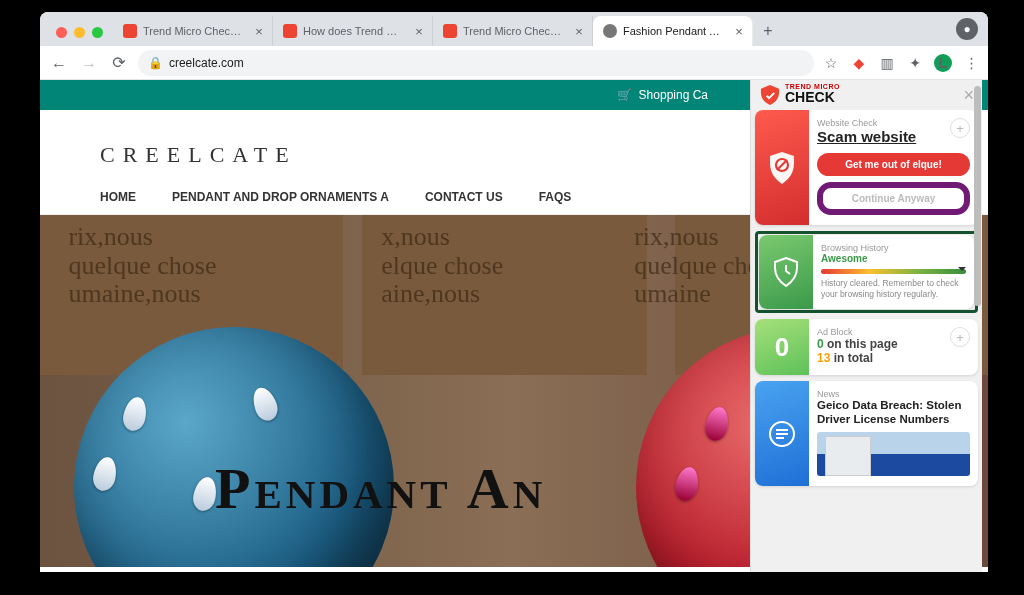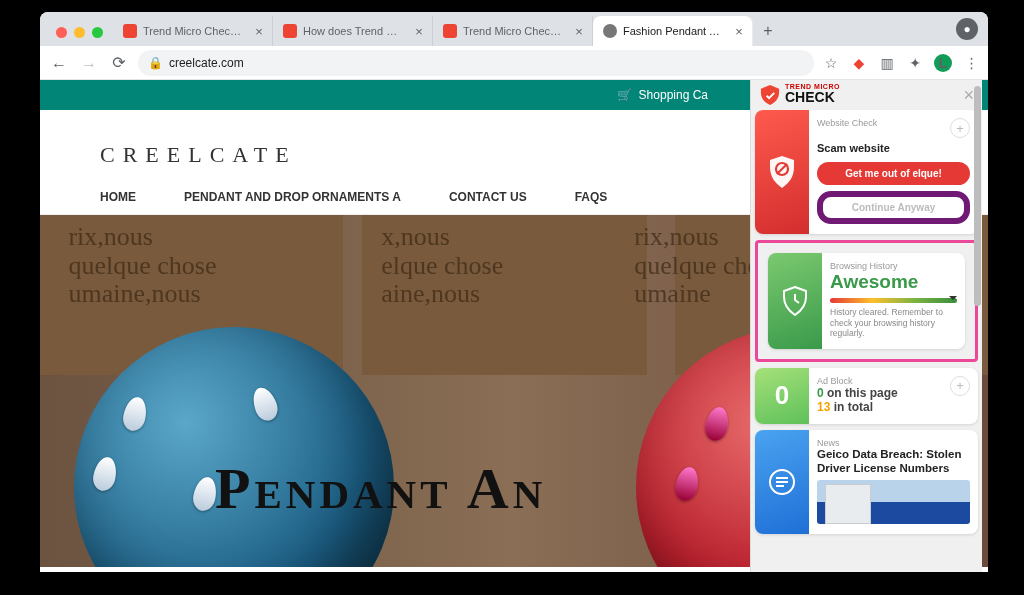--- a/index.html
+++ b/index.html
@@ -36,21 +36,21 @@
 .ticons { display:flex; gap:10px; align-items:center; }
 .ticons span { width:18px; height:18px; display:flex;align-items:center;justify-content:center;color:#5f6368;font-size:14px;cursor:pointer;}
 .avatar { width:22px;height:22px;border-radius:50%;background:#0f9d58;color:#fff;display:flex;align-items:center;justify-content:center;font-size:11px;font-weight:600;}
 .dots{letter-spacing:-1px;}
 
 
 .page { position:absolute; top:68px; left:0; right:0; bottom:0; overflow:hidden; }
 .teal-bar { background:#008577; height:30px; display:flex; align-items:center; justify-content:flex-end; padding-right:280px; color:#fff; font-size:12px; gap:6px;}
 .site-header { background:#fff; padding:16px 60px 8px; }
 .logo { font-family: Georgia, serif; letter-spacing:8px; font-size:22px; color:#333; font-weight:500;margin-top:16px;}
-.navmenu { display:flex; gap:48px; padding:14px 60px 10px; font-size:12px; font-weight:600; color:#333; border-bottom:1px solid #eee;}
+.navmenu { display:flex; gap:36px; padding:14px 60px 10px; font-size:12px; font-weight:600; color:#333; border-bottom:1px solid #eee;}
 .navmenu div{cursor:pointer;}
 
 .hero { position:relative; height:352px; background:linear-gradient(90deg,#6b5340 0%, #8a6e55 50%, #6b4a3d 100%); overflow:hidden;}
 .plank { position:absolute; top:0; height:160px; background:#7a5a3c; }
 .plank.left{left:0;width:32%;} .plank.mid{left:34%;width:30%;} .plank.right{right:0;width:33%; left:auto;}
 .wood-text { position:absolute; top:8px; font-family: Georgia,serif; font-size:26px; color:rgba(60,40,20,.7); line-height:1.1; }
 .wood-text.l{left:3%;} .wood-text.m{left:36%;} .wood-text.r{right:24%;}
 .ball { position:absolute; top:112px; width:320px; height:320px; border-radius:50%; }
 .ball.blue { left:34px; background:radial-gradient(circle at 35% 30%, #5aa7c9 0%, #1c5f85 60%, #0a2c40 100%); box-shadow:inset -20px -30px 60px rgba(0,0,0,.4);}
 .ball.red { right:32px; background:radial-gradient(circle at 40% 30%, #e86b6b 0%, #b91f2c 55%, #5a0e14 100%); box-shadow:inset -20px -30px 60px rgba(0,0,0,.4);}
@@ -63,34 +63,34 @@
 .brand { display:flex; align-items:center; gap:4px; font-size:12px;}
 .brand svg{flex:none;}
 .brand-txt{font-weight:800; font-size:14px; color:#111;}
 .brand-pre{font-size:7px;font-weight:700;color:#c00;letter-spacing:.5px;line-height:.7;}
 .ext-close{color:#aaa;font-size:18px;cursor:pointer;}
 .cards { padding:0 4px; overflow-y:auto; flex:1; }
 .card { background:#fff; border-radius:8px; margin-bottom:6px; display:flex; box-shadow:0 1px 3px rgba(0,0,0,.12); overflow:hidden; position:relative;}
 .card-ico { width:54px; display:flex; align-items:center; justify-content:center; }
 .card-body { flex:1; padding:8px 8px 10px; font-size:10px; color:#666; position:relative;}
 .card-title-sm { font-size:9px; color:#999; }
-.card-title { font-size:11px; font-weight:700; color:#222; margin-top:14px;}
+.card-title { font-size:15px; font-weight:700; color:#222; margin-top:0;text-decoration:underline;}
 .plusbtn { position:absolute; top:8px; right:8px; width:20px;height:20px;border-radius:50%;border:1px solid #ddd;display:flex;align-items:center;justify-content:center;color:#bbb;font-size:13px;cursor:pointer;background:#fff;}
 .btn-red { background:#e53935; color:#fff; font-size:10px; font-weight:700; border-radius:14px; padding:6px 0; text-align:center; margin-top:8px; cursor:pointer;}
 .btn-gray { background:#fff; border:6px solid #701a75; color:#bbb; font-size:10px; font-weight:600; border-radius:14px; padding:5px 0; text-align:center; margin-top:6px; cursor:pointer;}
 
 .card.red .card-ico{background:linear-gradient(160deg,#ff5a4d,#d32e2e);}
 .card.green .card-ico{background:linear-gradient(160deg,#7bc96f,#3a9a4a);}
 .card.lgreen .card-ico{background:linear-gradient(160deg,#a6e07a,#5ec15a);}
 .card.blue .card-ico{background:linear-gradient(160deg,#4aa3f0,#1f6fd6);}
-.highlight-box { border:3px solid #ec4899; border-radius:4px; padding:10px; margin:-0px 0 6px;}
+.highlight-box { border:3px solid #14532d; border-radius:4px; padding:1px; margin:-0px 0 6px;}
 .gradient-bar { height:5px; background:linear-gradient(90deg,#e53935,#fbc02d,#7cb342,#388e3c); border-radius:3px; margin:5px 0 4px; position:relative;}
 .gradient-bar:after{content:"";position:absolute;right:0;top:-2px;border:4px solid transparent;border-top-color:#333;}
 .muted { font-size:8.5px; color:#888; line-height:1.25; }
-.awesome { color:#3a9a4a; font-weight:700; font-size:19px;}
+.awesome { color:#3a9a4a; font-weight:700; font-size:10px;}
 .adcount .n0 { color:#3a9a4a; font-weight:700;}
 .adcount .n13 { color:#f2a200; font-weight:700;}
 .news-title{font-size:11.5px; font-weight:700; color:#222; line-height:1.2;}
 .news-img { margin-top:5px; height:44px; background:linear-gradient(180deg,#b9d3ea 50%,#1b4aa0 50%); border-radius:3px; position:relative;}
 .news-img:before{content:"";position:absolute;left:8px;top:4px;width:44px;height:38px;background:#e8ecef;border:1px solid #ccc;}
 .scrollbar { position:absolute; right:1px; top:6px; width:7px; height:220px; background:#bdbdbd; border-radius:4px;}
 .big0 { color:#fff; font-size:26px; font-weight:700; }
 </style>
 </head>
 <body>

